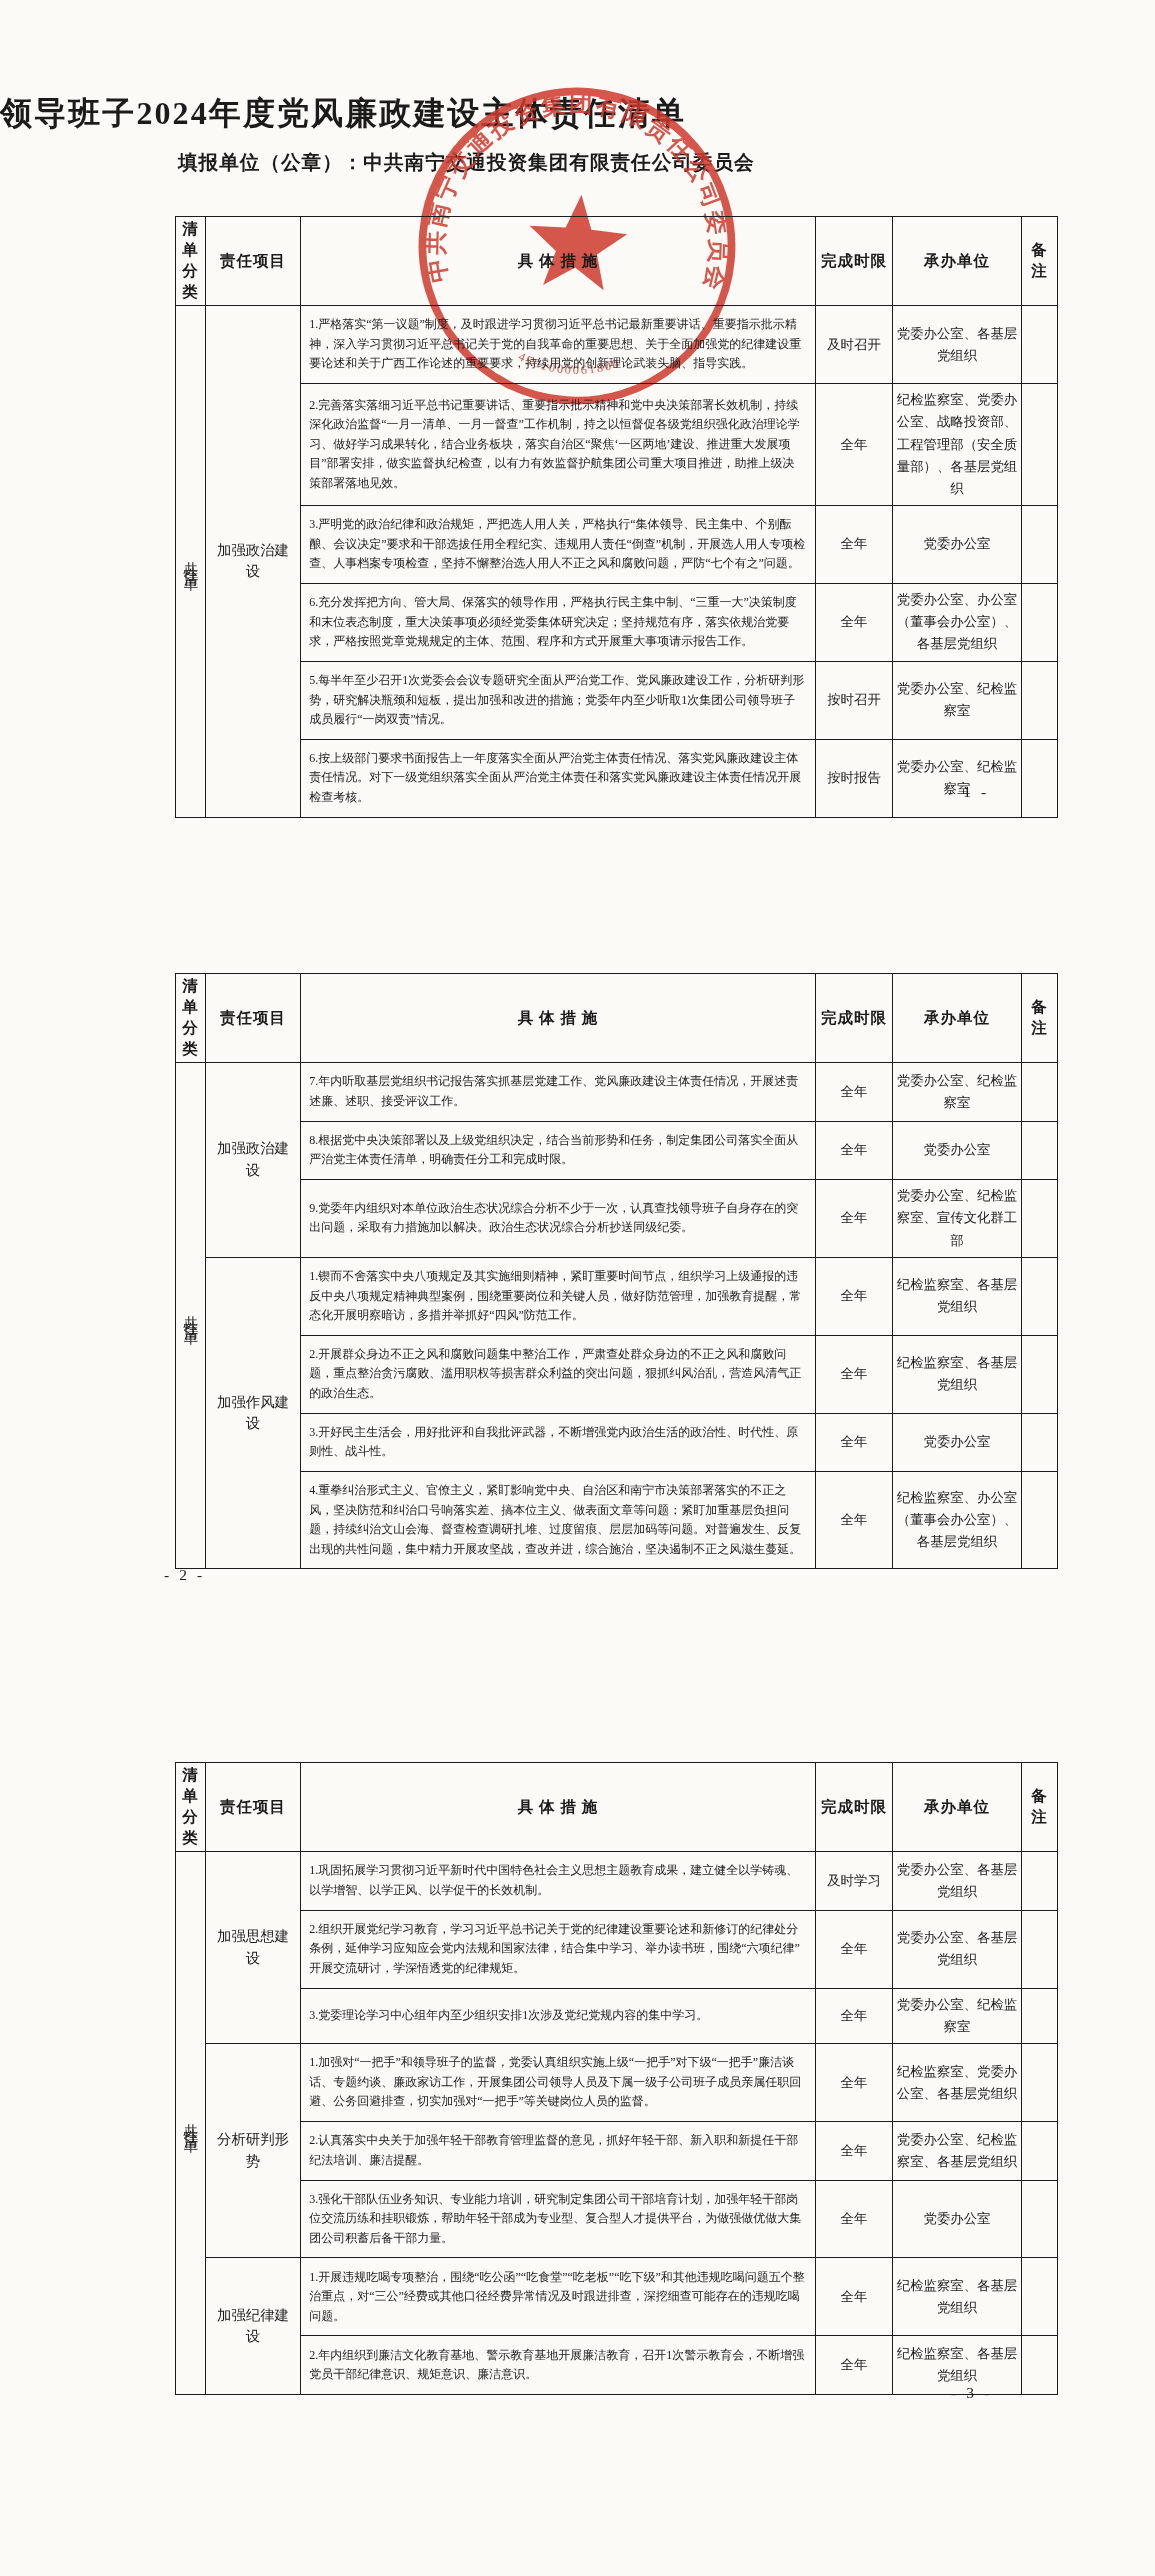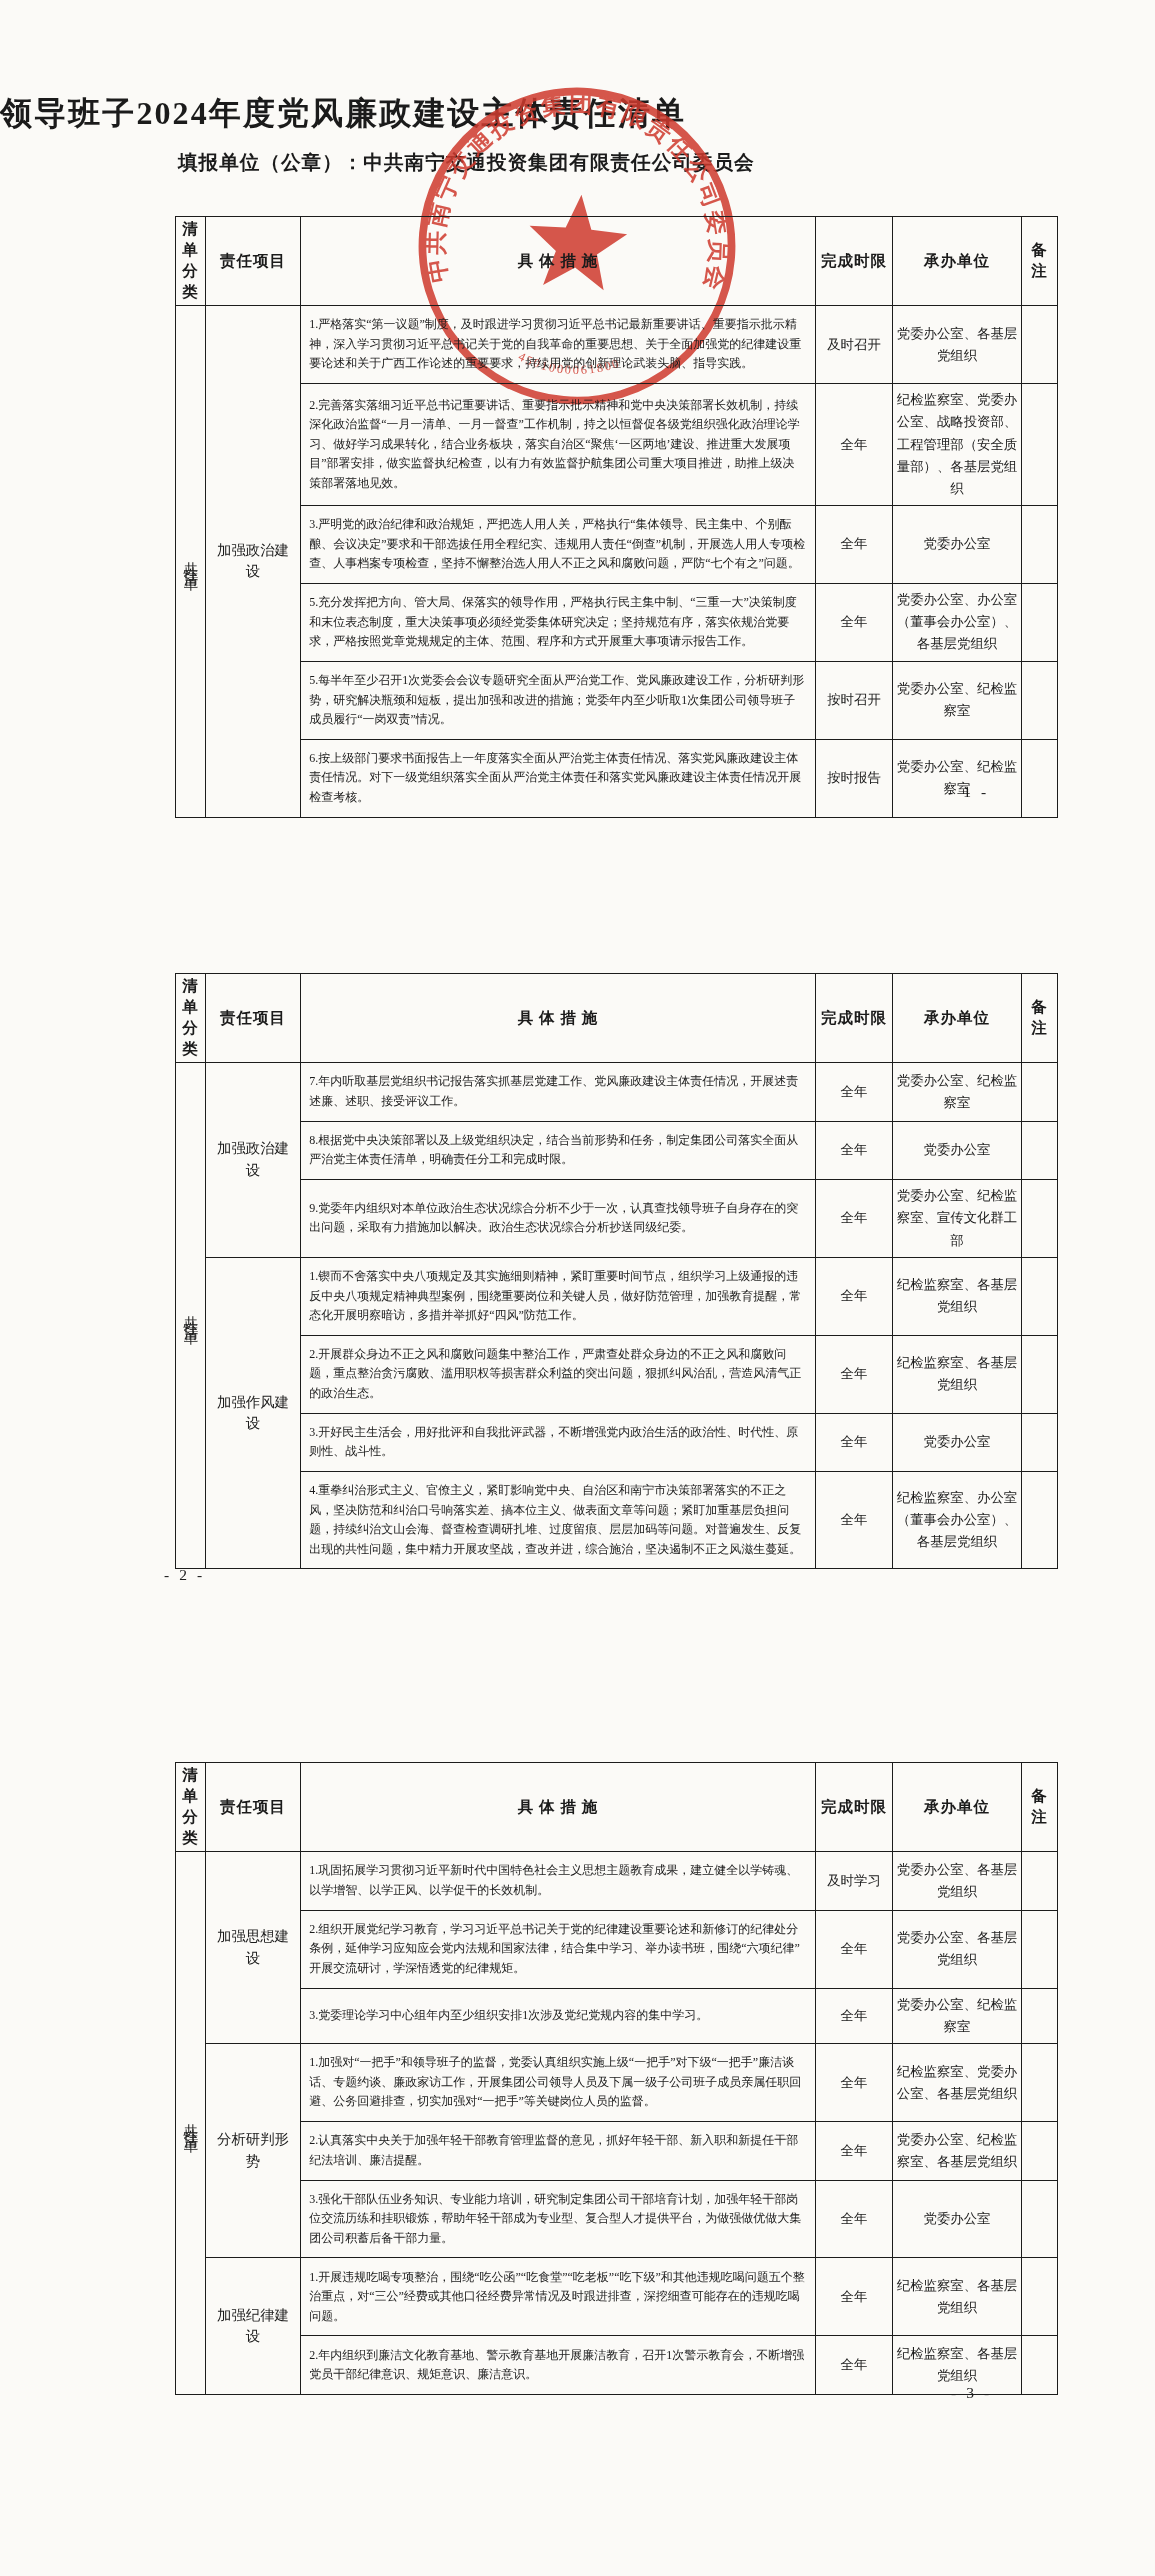--- a/index.html
+++ b/index.html
@@ -114,21 +114,21 @@
             <td class="cell-unit">纪检监察室、党委办公室、战略投资部、工程管理部（安全质量部）、各基层党组织</td>
             <td class="cell-remark"></td>
           </tr>
           <tr>
             <td class="cell-measure">3.严明党的政治纪律和政治规矩，严把选人用人关，严格执行“集体领导、民主集中、个别酝酿、会议决定”要求和干部选拔任用全程纪实、违规用人责任“倒查”机制，开展选人用人专项检查、人事档案专项检查，坚持不懈整治选人用人不正之风和腐败问题，严防“七个有之”问题。</td>
             <td class="cell-deadline">全年</td>
             <td class="cell-unit">党委办公室</td>
             <td class="cell-remark"></td>
           </tr>
           <tr>
-            <td class="cell-measure">5.充分发挥把方向、管大局、保落实的领导作用，严格执行民主集中制、“三重一大”决策制度和末位表态制度，重大决策事项必须经党委集体研究决定；坚持规范有序，落实依规治党要求，严格按照党章党规规定的主体、范围、程序和方式开展重大事项请示报告工作。</td>
+            <td class="cell-measure">6.充分发挥把方向、管大局、保落实的领导作用，严格执行民主集中制、“三重一大”决策制度和末位表态制度，重大决策事项必须经党委集体研究决定；坚持规范有序，落实依规治党要求，严格按照党章党规规定的主体、范围、程序和方式开展重大事项请示报告工作。</td>
             <td class="cell-deadline">全年</td>
             <td class="cell-unit">党委办公室、办公室（董事会办公室）、各基层党组织</td>
             <td class="cell-remark"></td>
           </tr>
           <tr>
             <td class="cell-measure">5.每半年至少召开1次党委会会议专题研究全面从严治党工作、党风廉政建设工作，分析研判形势，研究解决瓶颈和短板，提出加强和改进的措施；党委年内至少听取1次集团公司领导班子成员履行“一岗双责”情况。</td>
             <td class="cell-deadline">按时召开</td>
             <td class="cell-unit">党委办公室、纪检监察室</td>
             <td class="cell-remark"></td>
           </tr>

